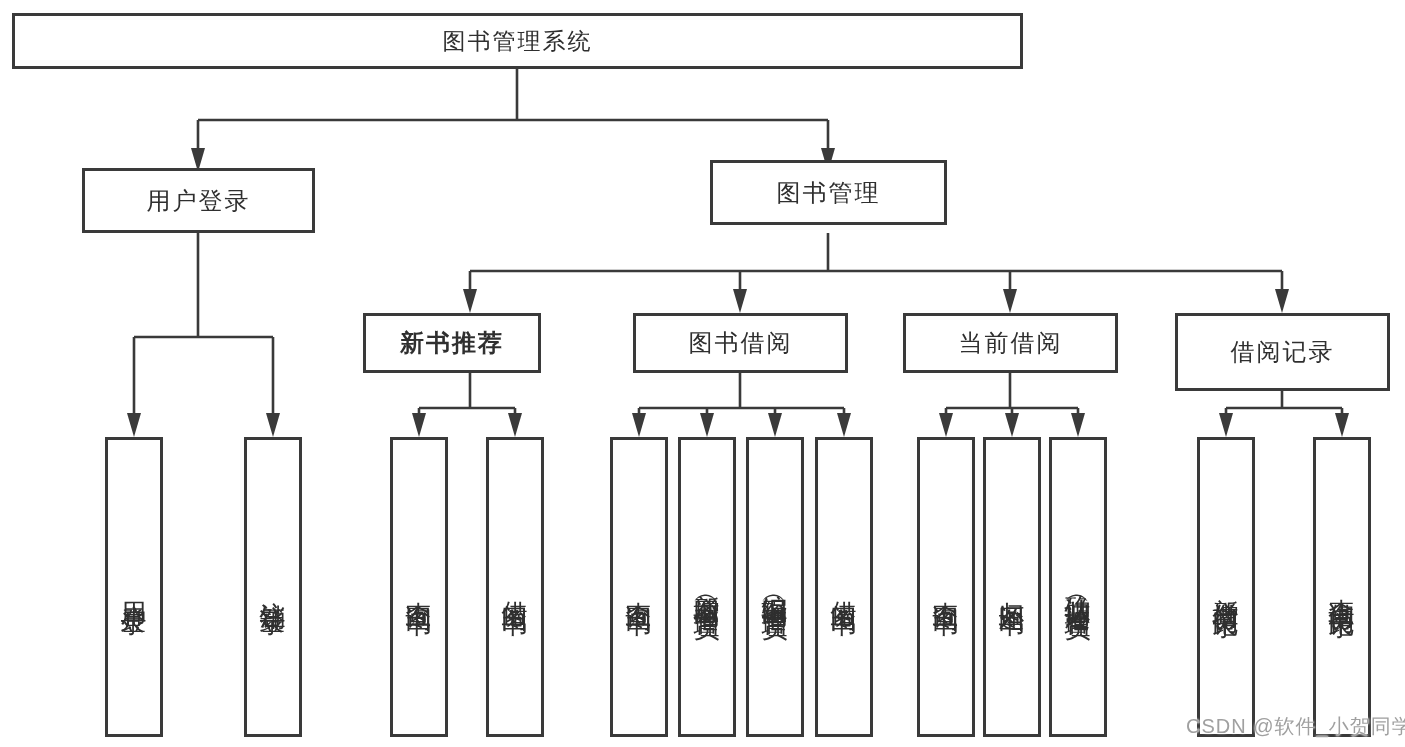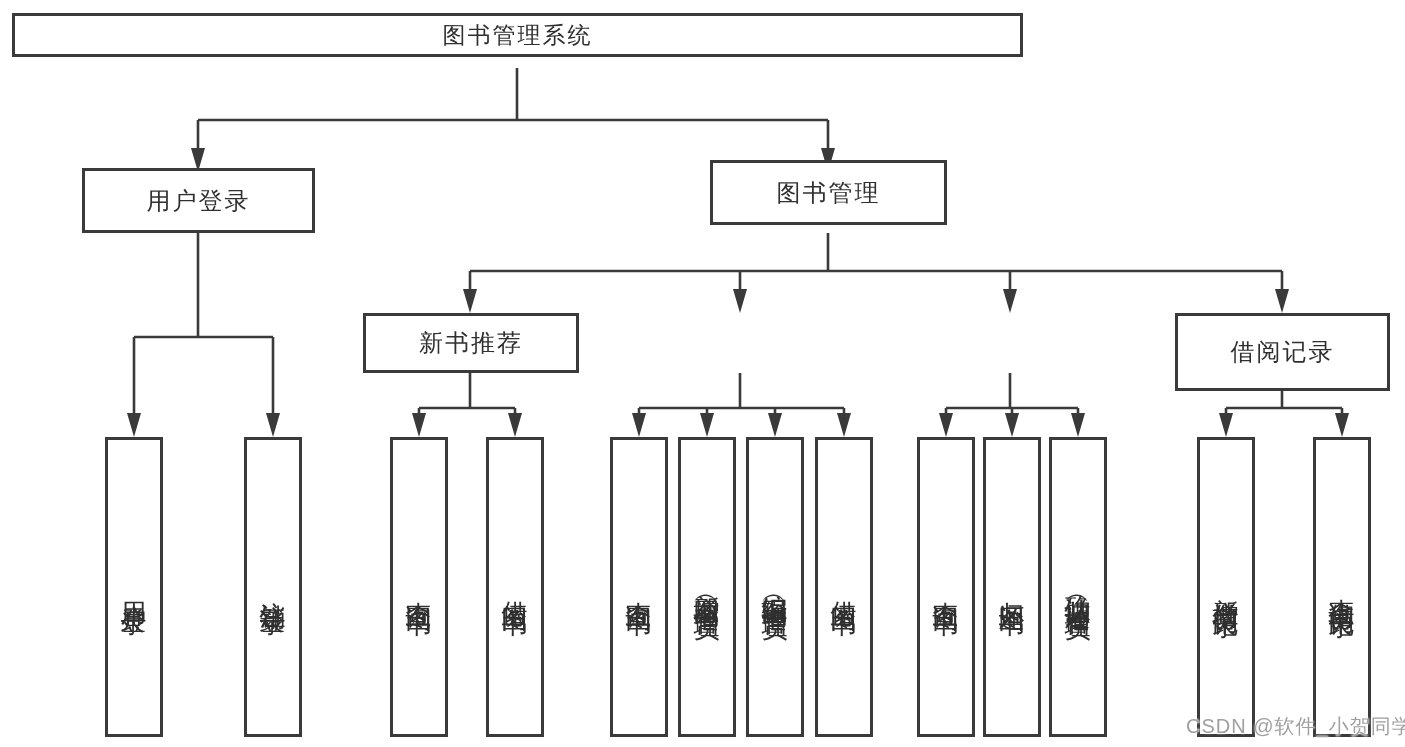--- a/index.html
+++ b/index.html
@@ -102,26 +102,28 @@
     <polygon class="arrowhead" points="700,413 714,413 707,437"></polygon>
     <polygon class="arrowhead" points="768,413 782,413 775,437"></polygon>
     <polygon class="arrowhead" points="837,413 851,413 844,437"></polygon>
     <polygon class="arrowhead" points="939,413 953,413 946,437"></polygon>
     <polygon class="arrowhead" points="1005,413 1019,413 1012,437"></polygon>
     <polygon class="arrowhead" points="1071,413 1085,413 1078,437"></polygon>
     <polygon class="arrowhead" points="1219,413 1233,413 1226,437"></polygon>
     <polygon class="arrowhead" points="1335,413 1349,413 1342,437"></polygon>
   </svg>
 
-  <div class="hbox level1" style="left:12px;top:13px;width:1011px;height:44px;">图书管理系统</div>
+  <div class="hbox level1" style="left:12px;top:13px;width:1011px;height:56px;">图书管理系统</div>
 
   <div class="hbox level2" style="left:82px;top:168px;width:233px;height:65px;">用户登录</div>
   <div class="hbox level2" style="left:710px;top:160px;width:237px;height:65px;">图书管理</div>
 
-  <div class="hbox level3" style="left:363px;top:313px;width:216px;height:60px;">新书推荐</div>
+  <div class="hbox level3" style="left:363px;top:313px;width:178px;height:60px;font-weight:bold;">新书推荐</div>
+  <div class="hbox level3" style="left:633px;top:313px;width:215px;height:60px;">图书借阅</div>
+  <div class="hbox level3" style="left:903px;top:313px;width:215px;height:60px;">当前借阅</div>
   <div class="hbox level3" style="left:1175px;top:313px;width:215px;height:78px;">借阅记录</div>
 
   <div class="vbox" style="left:105px;">
     <span class="vtext">用户登录</span>
   </div>
   <div class="vbox" style="left:244px;">
     <span class="vtext">注销登录</span>
   </div>
 
   <div class="vbox" style="left:390px;">

